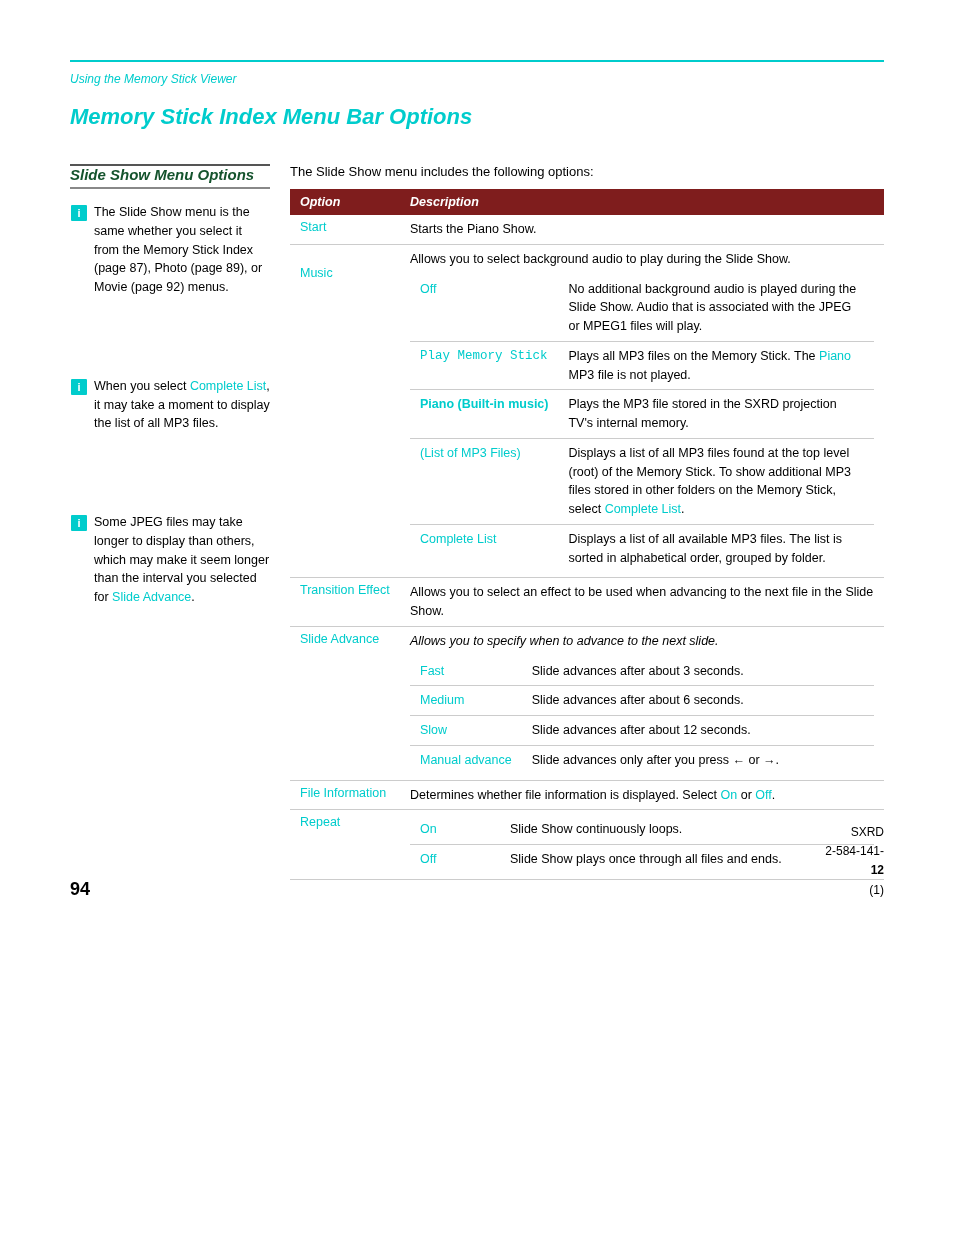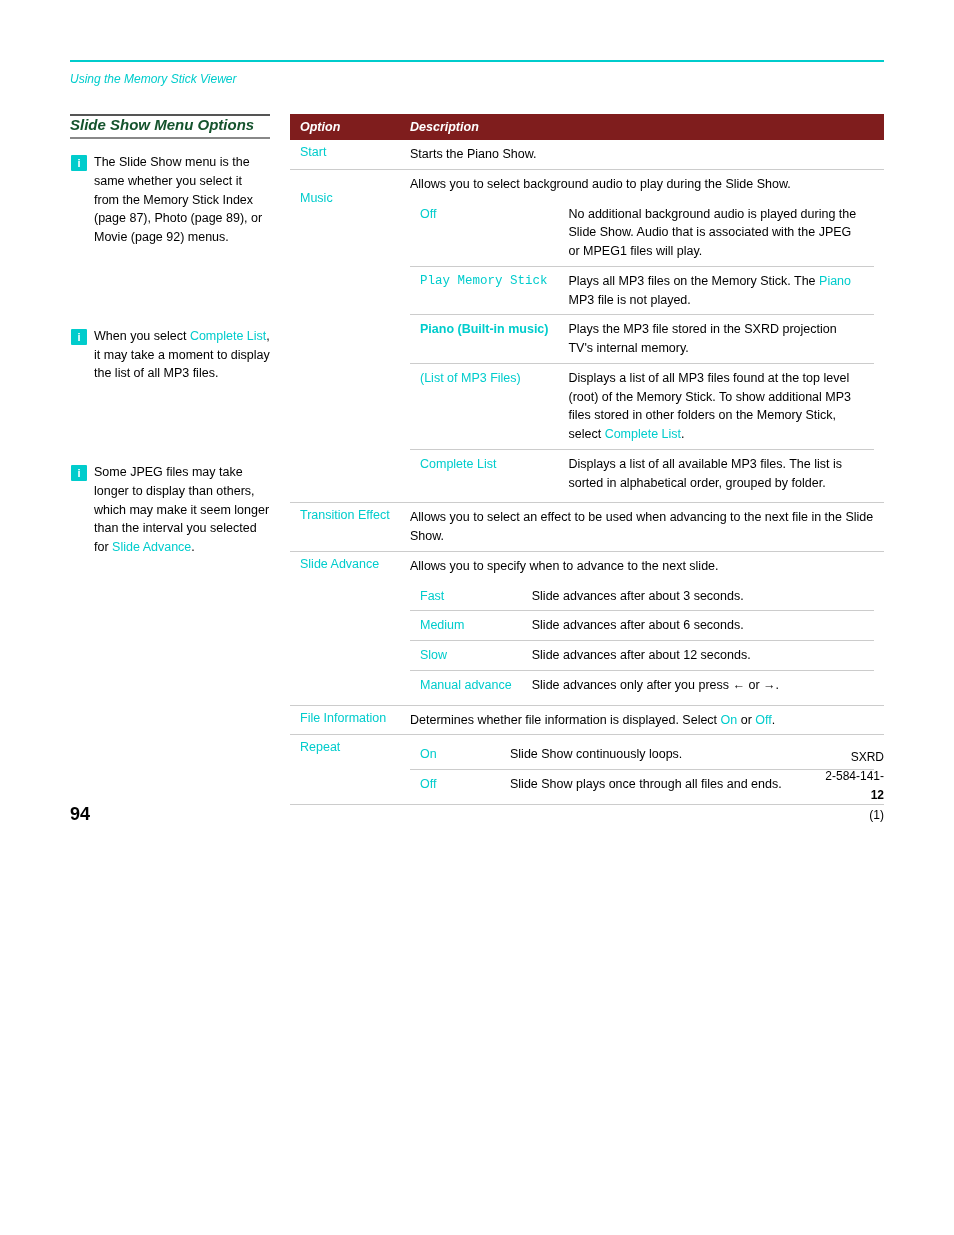--- a/index.html
+++ b/index.html
@@ -159,20 +159,21 @@
     .no-bottom-border { border-bottom: none !important; }
   </style>
 </head>
 <body>
 
 <div class="page">
   <div class="top-rule"></div>
 
   <div class="breadcrumb">Using the Memory Stick Viewer</div>
 
+  <div class="page-title">Memory Stick Index Menu Bar Options</div>
 
   <div class="two-col">
 
     <div class="left-col">
       <div class="content-rule"></div>
       <div class="section-title">Slide Show Menu Options</div>
 
       <div class="note-item">
         <div class="note-icon">
           <svg viewBox="0 0 18 18" xmlns="http://www.w3.org/2000/svg">
@@ -204,20 +205,21 @@
             <text x="9" y="13" text-anchor="middle" fill="white" font-size="11" font-weight="bold" font-family="Arial">i</text>
           </svg>
         </div>
         <div class="note-text">
           Some JPEG files may take longer to display than others, which may make it seem longer than the interval you selected for <a class="cyan-link">Slide Advance</a>.
         </div>
       </div>
     </div>
 
     <div class="right-col">
+      <p class="intro-text">The Slide Show menu includes the following options:</p>
 
       <table class="options-table">
         <thead>
           <tr>
             <th style="width:110px;">
               <em>Option</em>
             </th>
             <th>
               <em>Description</em>
             </th>
@@ -262,21 +264,21 @@
           </tr>
 
           <tr>
             <td class="opt-name">Transition Effect</td>
             <td class="opt-desc">Allows you to select an effect to be used when advancing to the next file in the Slide Show.</td>
           </tr>
 
           <tr>
             <td class="opt-name" style="vertical-align:top; padding-top:5px;">Slide Advance</td>
             <td class="opt-desc">
-              <div style="margin-bottom:6px;">Allows you to specify when to advance to the next slide.</div>
+              <div style="margin-bottom:6px;font-style:italic;">Allows you to specify when to advance to the next slide.</div>
               <table class="sub-table">
                 <tbody>
                     <tr>
                   <td class="sub-opt-name">Fast</td>
                   <td>Slide advances after about 3 seconds.</td>
                 </tr>
                 <tr>
                   <td class="sub-opt-name">Medium</td>
                   <td>Slide advances after about 6 seconds.</td>
                 </tr>

